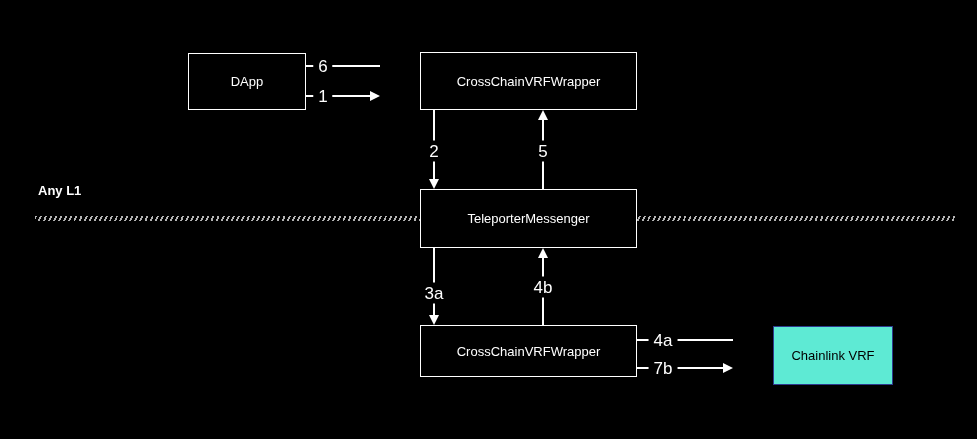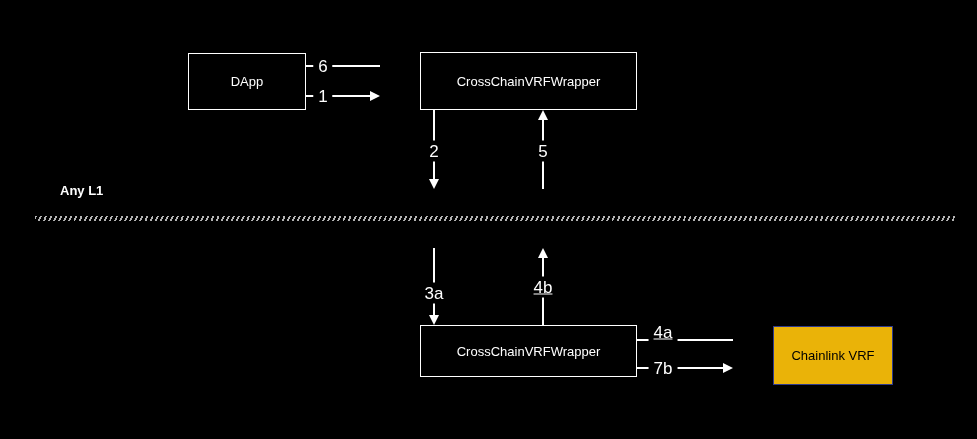--- a/index.html
+++ b/index.html
@@ -54,21 +54,21 @@
   
   .region-label {
     position: absolute;
     left: 38px;
     color: #fff;
     font-weight: bold;
     font-size: 13px;
     z-index: 2;
     white-space: nowrap;
   }
-  .region-top    { top: 183px; margin-left: 22px; }
+  .region-top    { top: 183px; }
   .region-bottom { top: 240px; }
   
   .divider {
     position: absolute;
     left: 35px;
     top: 216px;
     width: 920px;
     height: 5px;
     z-index: 0;
     background: repeating-linear-gradient(115deg, #b3b3b3 0 1.8px, transparent 1.8px 4.6px);
@@ -82,24 +82,27 @@
   <div class="divider"></div>
 
   <div class="region-label region-top">Any L1</div>
 
   <div class="node node-dapp">
     <span>DApp</span>
   </div>
   <div class="node node-consumer">
     <span>CrossChainVRFWrapper</span>
   </div>
+  <div class="node node-teleporter">
+    <span>TeleporterMessenger</span>
+  </div>
   <div class="node node-wrapper">
     <span>CrossChainVRFWrapper</span>
   </div>
-  <div class="node node-chainlink" style="background-color: #eab308; border-color: rgb(47, 59, 143); color: rgb(0, 0, 0);">
+  <div class="node node-chainlink" style="background-color: #5eead4; border-color: rgb(47, 59, 143); color: rgb(0, 0, 0);">
     <span>Chainlink VRF</span>
   </div>
 
   <div class="hline" style="left:276px; top:65px; width:104px;"></div>
   <div class="ah ah-left" style="left:266px; top:61px;"></div>
   <span class="edge-label" style="left:323px; top:66px;">6</span>
 
   <div class="hline" style="left:266px; top:95px; width:104px;"></div>
   <div class="ah ah-right" style="left:370px; top:91px;"></div>
   <span class="edge-label" style="left:323px; top:96px;">1</span>
@@ -111,23 +114,23 @@
   <div class="vline" style="left:542px; top:120px; height:69px;"></div>
   <div class="ah ah-up" style="left:538px; top:110px;"></div>
   <span class="edge-label" style="left:543px; top:151px;">5</span>
 
   <div class="vline" style="left:433px; top:248px; height:67px;"></div>
   <div class="ah ah-down" style="left:429px; top:315px;"></div>
   <span class="edge-label" style="left:434px; top:293px;">3a</span>
 
   <div class="vline" style="left:542px; top:258px; height:67px;"></div>
   <div class="ah ah-up" style="left:538px; top:248px;"></div>
-  <span class="edge-label" style="left:543px; top:287px;text-decoration:underline;">4b</span>
+  <span class="edge-label" style="left:543px; top:287px;">4b</span>
 
   <div class="hline" style="left:606px; top:339px; width:127px;"></div>
   <div class="ah ah-left" style="left:596px; top:335px;"></div>
-  <span class="edge-label" style="left:663px; top:332px;text-decoration:underline;">4a</span>
+  <span class="edge-label" style="left:663px; top:340px;">4a</span>
 
   <div class="hline" style="left:597px; top:367px; width:127px;"></div>
   <div class="ah ah-right" style="left:723px; top:363px;"></div>
   <span class="edge-label" style="left:663px; top:368px;">7b</span>
 
 </div>
 
 </body></html>

